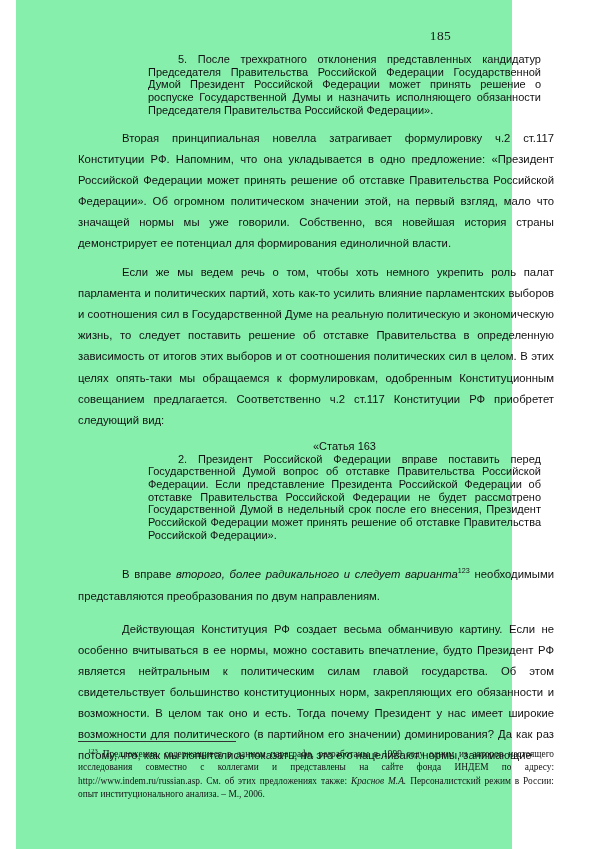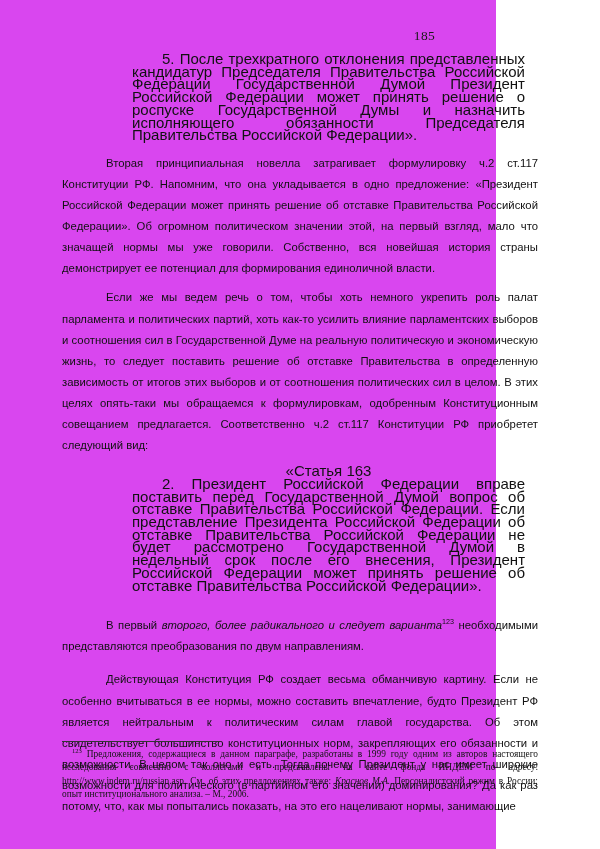--- a/index.html
+++ b/index.html
@@ -11,24 +11,24 @@
     width: 600px;
     height: 849px;
     position: relative;
     font-family: "Liberation Sans", sans-serif;
     color: #000000;
     overflow: hidden;
   }
 
   .page {
     position: absolute;
-    left: 0; top: 0;
+    left: 16px; top: 0;
     width: 496px;
     height: 849px;
-    background: #d946ef;
+    background: #86efac;
   }
 
   
   .page-number {
     position: absolute;
     top: 28px;
     right: 61px;
     font-family: "Liberation Serif", serif;
     font-size: 13.5px;
     letter-spacing: 0.3px;
@@ -55,21 +55,21 @@
   }
   p.body-par + p.body-par {
     margin-top: 8px;
   }
 
   
   .quote-block {
     margin: 0;
     padding: 0 13px 0 70px;
     text-align: justify;
-    font-size: 15px;
+    font-size: 11px;
     line-height: 12.7px;
     color: #111111;
   }
   .quote-block p {
     margin: 0;
     text-align: justify;
     text-indent: 30px;
   }
   .quote-block .centered {
     text-align: center;
@@ -154,21 +154,21 @@
     <div class="quote-block">
       <p class="centered">«Статья 163</p>
       <p>2. Президент Российской Федерации вправе поставить перед Государственной Думой вопрос об отставке Правительства Российской Федерации. Если представление Президента Российской Федерации об отставке Правительства Российской Федерации не будет рассмотрено Государственной Думой в недельный срок после его внесения, Президент Российской Федерации может принять решение об отставке Правительства Российской Федерации».</p>
     </div>
 
     <div class="sp-5"></div>
 
 
     <div class="sp-3"></div>
 
-    <p class="body-par"><span>В первый </span><span class="it">второго, более радикального и следует варианта</span><sup class="fn-ref">123</sup><span> необходимыми представляются преобразования по двум направлениям.</span></p>
+    <p class="body-par"><span>В вправе </span><span class="it">второго, более радикального и следует варианта</span><sup class="fn-ref">123</sup><span> необходимыми представляются преобразования по двум направлениям.</span></p>
 
 
     <div class="sp-4"></div>
 
     <p class="body-par">Действующая Конституция РФ создает весьма обманчивую картину. Если не особенно вчитываться в ее нормы, можно составить впечатление, будто Президент РФ является нейтральным к политическим силам главой государства. Об этом свидетельствует большинство конституционных норм, закрепляющих его обязанности и возможности. В целом так оно и есть. Тогда почему Президент у нас имеет широкие возможности для политического (в партийном его значении) доминирования? Да как раз потому, что, как мы попытались показать, на это его нацеливают нормы, занимающие</p>
 
   </div>
 
   <div class="footnote-area">
     <div class="footnote-rule"></div>

